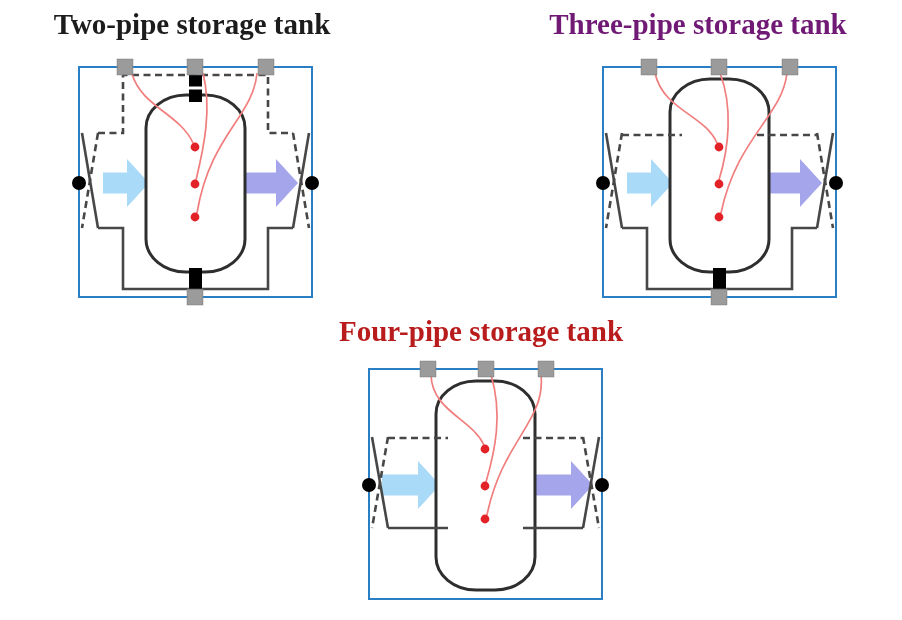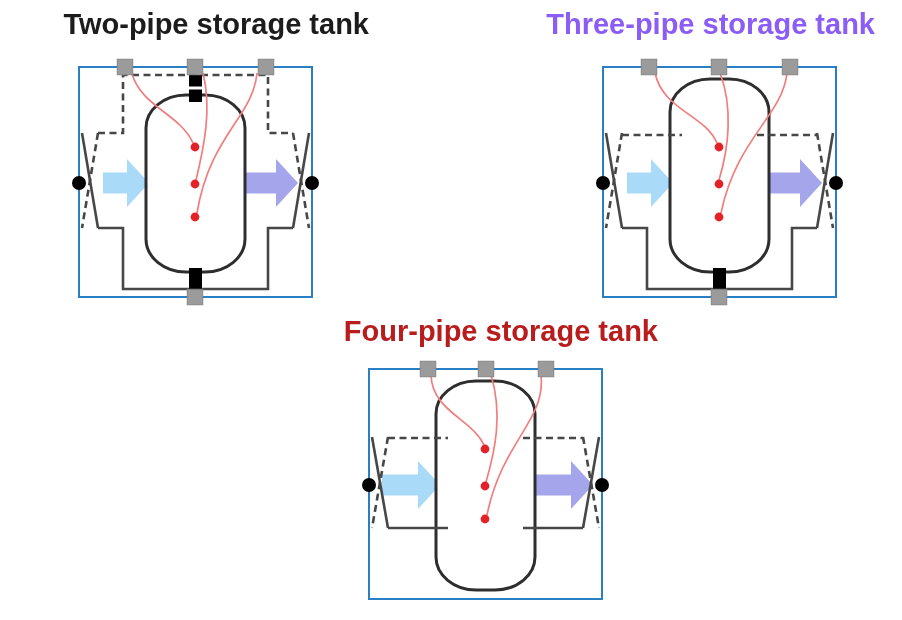--- a/index.html
+++ b/index.html
@@ -2,38 +2,38 @@
 <html><head>
 <meta charset="utf-8">
 <style>
   html,body{margin:0;padding:0;}
   body{
     width:902px;height:620px;position:relative;overflow:hidden;
     background:#ffffff;
     font-family:"Liberation Sans", sans-serif;
   }
   .fig-title{
-    position:absolute;width:354px;text-align:right;
+    position:absolute;width:354px;text-align:center;
     font-weight:700;font-size:29px;line-height:34px;
-    letter-spacing:0px;white-space:nowrap;
+    letter-spacing:0px;white-space:nowrap;font-family:Liberation Serif, serif;
   }
   #title-two   {left:15px;  top:7px;}
   #title-three {left:521px; top:7px;}
   #title-four  {left:304px; top:314px;}
   .diagram{position:absolute;width:257px;height:254px;}
   #diagram-two   {left:67px;  top:55px;}
   #diagram-three {left:591px; top:55px;}
   #diagram-four  {left:357px; top:357px;}
 </style>
 </head>
 <body>
 
 <div class="fig-title" id="title-two" style="color: rgb(28, 28, 28);">Two-pipe storage tank</div>
 
-<div class="fig-title" id="title-three" style="color: #8b5cf6;">Three-pipe storage tank</div>
+<div class="fig-title" id="title-three" style="color: #701a75;">Three-pipe storage tank</div>
 
 <div class="fig-title" id="title-four" style="color: #b91c1c;">Four-pipe storage tank</div>
 
 <svg class="diagram" id="diagram-two" viewBox="0 0 257 254">
     <g transform="translate(12,12)">
       <rect x="0" y="0" width="233" height="230" fill="none" stroke="#2a7fc4" stroke-width="2"></rect>
       <path d="M24,105.5 H48 V92 L70,116 L48,140 V126.5 H24 Z" fill="#a9daf8"></path>
       <path d="M163,105.5 H197 V92 L219,116 L197,140 V126.5 H163 Z" fill="#a5a5ec"></path>
       <rect x="67" y="28" width="99" height="177" rx="40" ry="33" fill="#ffffff" stroke="#2e2e2e" stroke-width="3"></rect>
       <path d="M19,66 H44 V8 H189 V66 H214" fill="none" stroke="#474747" stroke-width="2.6" stroke-dasharray="7 4.5"></path>

